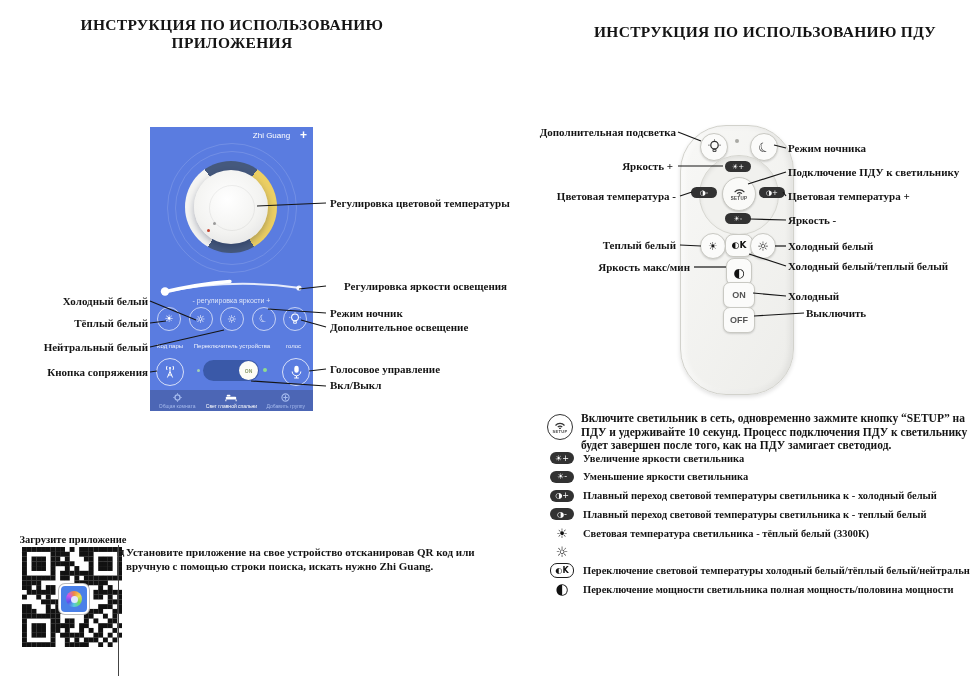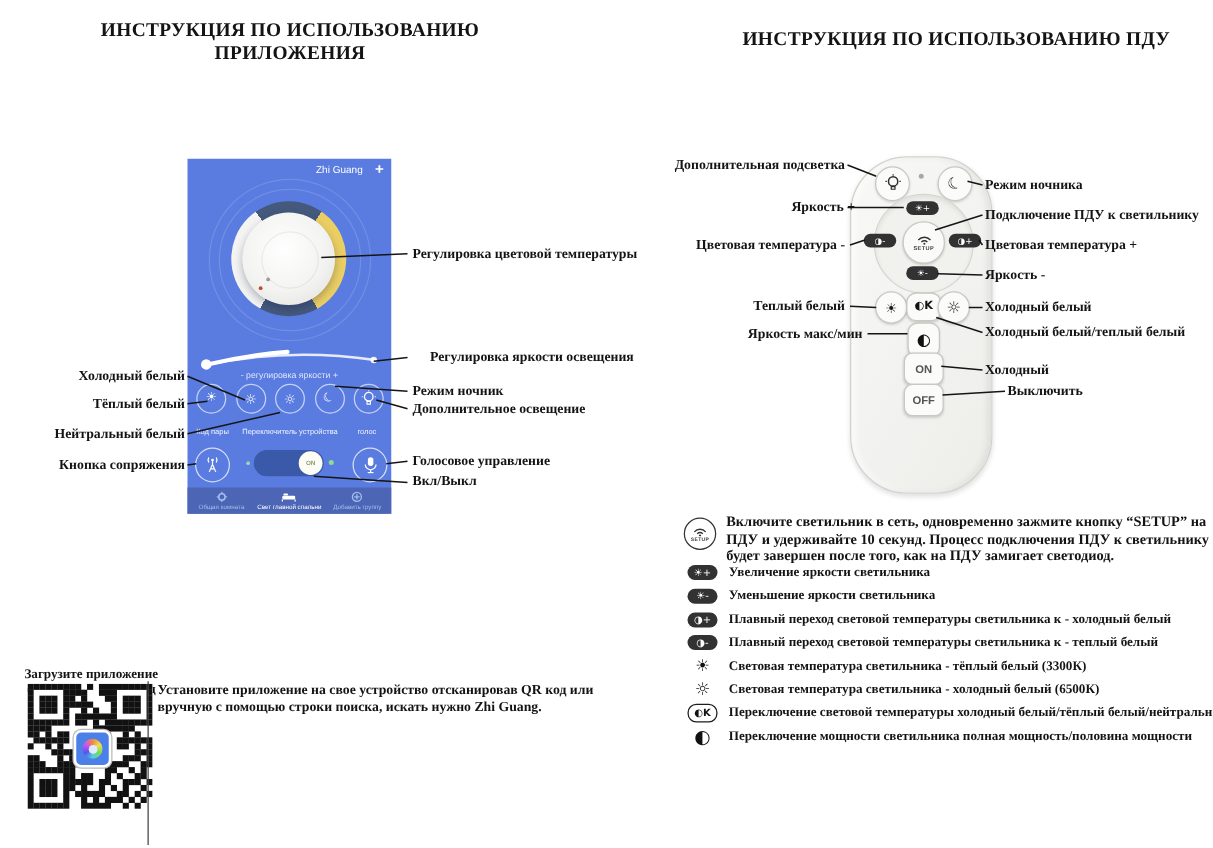--- a/index.html
+++ b/index.html
@@ -227,21 +227,21 @@
     </div>
 
     <div class="rbtn" style="left:45px;top:132px;width:24px;height:26px;border-radius:8px;">
       <span class="glyph" style="font-size:13px;color:#111;">◐</span>
     </div>
     <div class="rbtn onoff" style="left:42px;top:156px;">ON</div>
     <div class="rbtn onoff" style="left:42px;top:181px;">OFF</div>
   </div>
 
   <div class="co" style="right:294px;top:126px;">Дополнительная подсветка</div>
-  <div class="co" style="right:286px;top:160px;margin-left:20px;">Яркость +</div>
+  <div class="co" style="right:297px;top:160px;margin-left:20px;">Яркость +</div>
   <div class="co" style="right:294px;top:190px;">Цветовая температура -</div>
   <div class="co" style="right:294px;top:239px;">Теплый белый</div>
   <div class="co" style="right:280px;top:261px;">Яркость макс/мин</div>
   <div class="co" style="left:788px;top:142px;">Режим ночника</div>
   <div class="co" style="left:788px;top:166px;">Подключение ПДУ к светильнику</div>
   <div class="co" style="left:788px;top:190px;">Цветовая температура +</div>
   <div class="co" style="left:788px;top:214px;">Яркость -</div>
   <div class="co" style="left:788px;top:240px;">Холодный белый</div>
   <div class="co" style="left:788px;top:260px;">Холодный белый/теплый белый</div>
   <div class="co" style="left:788px;top:290px;">Холодный</div>
@@ -285,21 +285,20 @@
     <div class="lrow">
       <span class="lico">
           <span class="glyph" style="font-size:13px;color:#111;">☀</span>
         </span>
       <span class="ltext">Световая температура светильника - тёплый белый (3300К)</span>
     </div>
     <div class="lrow">
       <span class="lico">
           <span class="glyph" style="font-size:14px;color:#222;">☼</span>
         </span>
-      <span class="ltext">Световая температура светильника - холодный белый (6500К)</span>
     </div>
     <div class="lrow">
       <span class="lico">
           <span class="kpill">◐K</span>
         </span>
       <span class="ltext">Переключение световой температуры холодный белый/тёплый белый/нейтральный белый</span>
     </div>
     <div class="lrow">
       <span class="lico">
           <span class="glyph" style="font-size:15px;color:#111;">◐</span>

